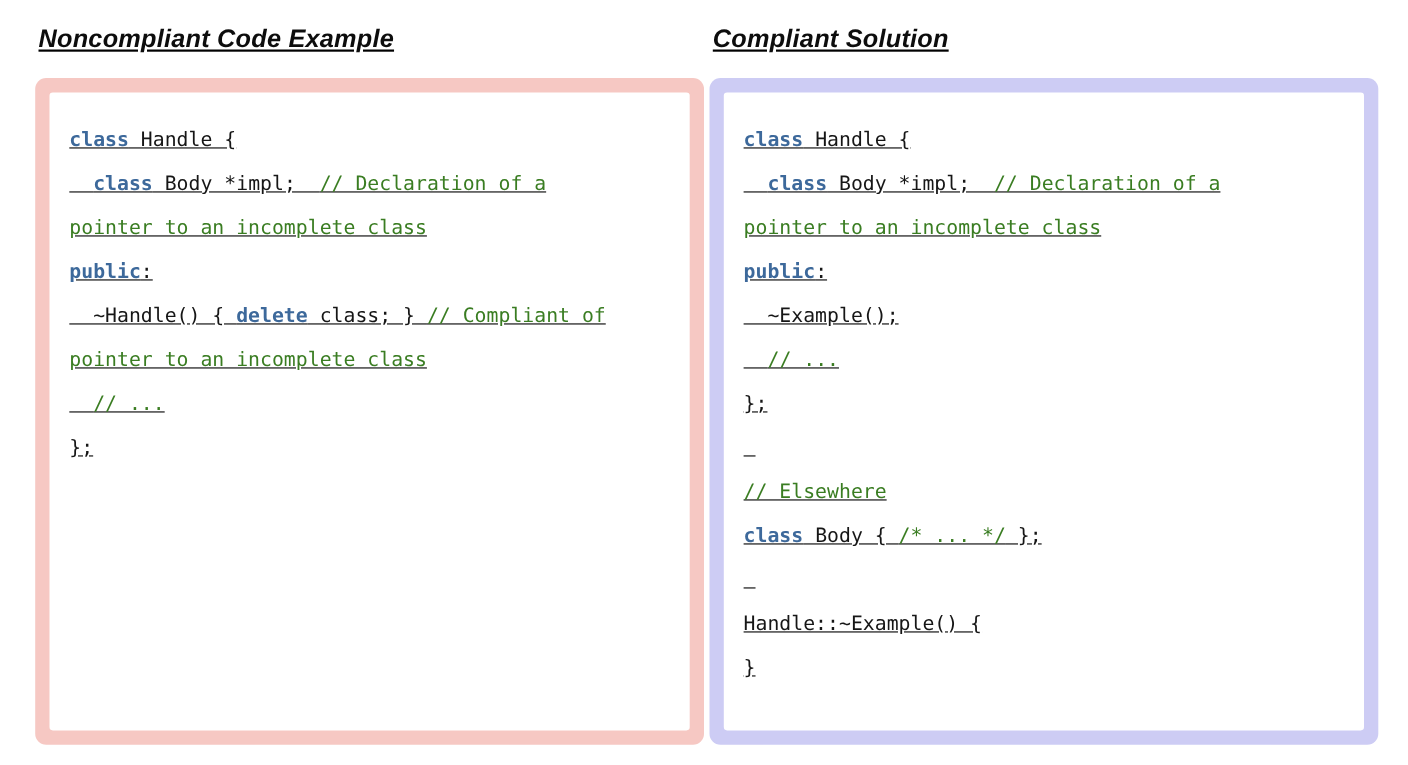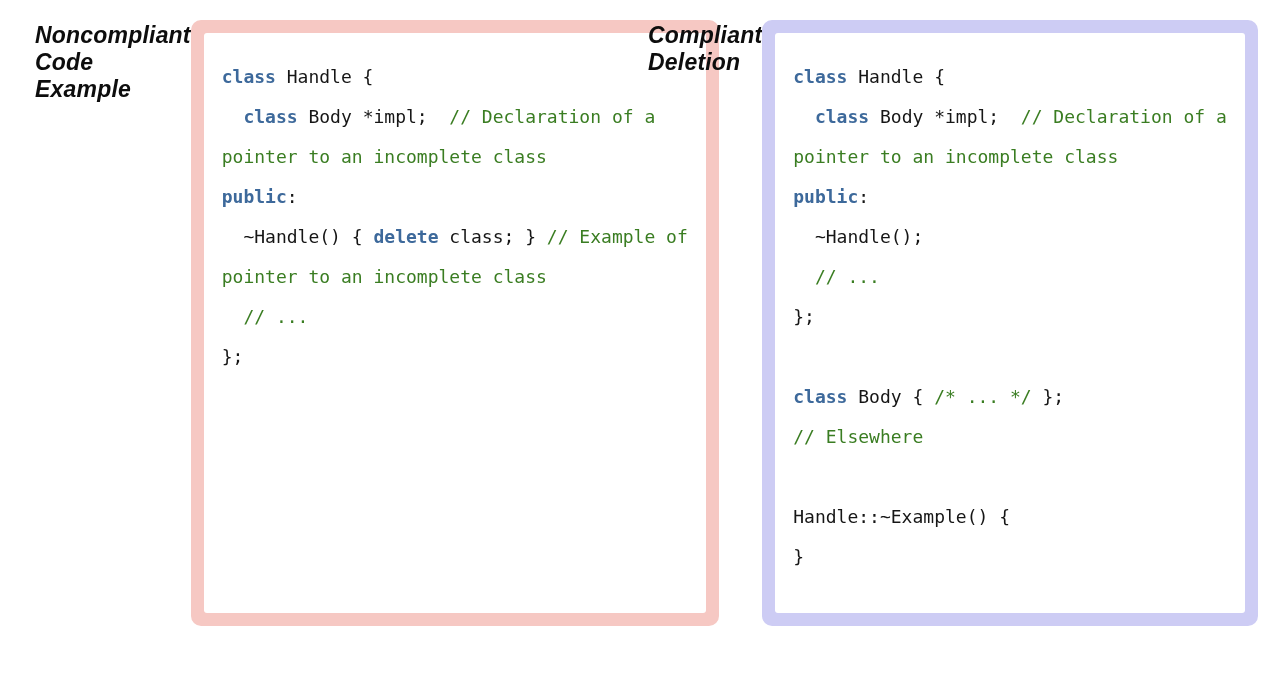--- a/index.html
+++ b/index.html
@@ -17,21 +17,21 @@
     width:1280px;height:695px;
     background:var(--page-bg);
     font-family:"Liberation Sans",sans-serif;
     overflow:hidden;
   }
   .wrap{
     display:flex;
     gap:5px;
     padding:0 27px 0 32px;
   }
-  .col{flex:1;min-width:0;display:flex;}
+  .col{flex:1;min-width:0;display:flex;flex-direction:column;text-decoration:underline;}
   .panel-title{
     font-style:italic;
     font-weight:700;
     font-size:23px;
     color:#0d0d0d;
     margin:22px 0 0 3px;
     height:29px;
     letter-spacing:0.2px;
   }
   .panel{
@@ -68,42 +68,42 @@
 <div class="wrap">
 
   <div class="col">
     <div class="panel-title">Noncompliant Code Example</div>
     <div class="panel noncompliant">
       <div class="code">
           <div class="line"><span class="tok-k">class</span><span class="tok-p"> Handle {</span></div>
           <div class="line"><span class="tok-p">  </span><span class="tok-k">class</span><span class="tok-p"> Body *impl;  </span><span class="tok-c">// Declaration of a</span></div>
           <div class="line"><span class="tok-c">pointer to an incomplete class</span></div>
           <div class="line"><span class="tok-k">public</span><span class="tok-p">:</span></div>
-          <div class="line"><span class="tok-p">  ~Handle() { </span><span class="tok-k">delete</span><span class="tok-p"> class; } </span><span class="tok-c">// Example of</span></div>
+          <div class="line"><span class="tok-p">  ~Handle() { </span><span class="tok-k">delete</span><span class="tok-p"> class; } </span><span class="tok-c">// Compliant of</span></div>
           <div class="line"><span class="tok-c">pointer to an incomplete class</span></div>
           <div class="line"><span class="tok-p">  </span><span class="tok-c">// ...</span></div>
           <div class="line"><span class="tok-p">};</span></div>
         </div>
     </div>
   </div>
 
   <div class="col">
-    <div class="panel-title">Compliant Deletion</div>
+    <div class="panel-title">Compliant Solution</div>
     <div class="panel compliant">
       <div class="code">
           <div class="line"><span class="tok-k">class</span><span class="tok-p"> Handle {</span></div>
           <div class="line"><span class="tok-p">  </span><span class="tok-k">class</span><span class="tok-p"> Body *impl;  </span><span class="tok-c">// Declaration of a</span></div>
           <div class="line"><span class="tok-c">pointer to an incomplete class</span></div>
           <div class="line"><span class="tok-k">public</span><span class="tok-p">:</span></div>
-          <div class="line"><span class="tok-p">  ~Handle();</span></div>
+          <div class="line"><span class="tok-p">  ~Example();</span></div>
           <div class="line"><span class="tok-p">  </span><span class="tok-c">// ...</span></div>
           <div class="line"><span class="tok-p">};</span></div>
           <div class="line">&nbsp;</div>
+          <div class="line"><span class="tok-c">// Elsewhere</span></div>
           <div class="line"><span class="tok-k">class</span><span class="tok-p"> Body { </span><span class="tok-c">/* ... */</span><span class="tok-p"> };</span></div>
-          <div class="line"><span class="tok-c">// Elsewhere</span></div>
           <div class="line">&nbsp;</div>
           <div class="line"><span class="tok-p">Handle::~Example() {</span></div>
           <div class="line"><span class="tok-p">}</span></div>
         </div>
     </div>
   </div>
 
 </div>
 
 </body></html>

